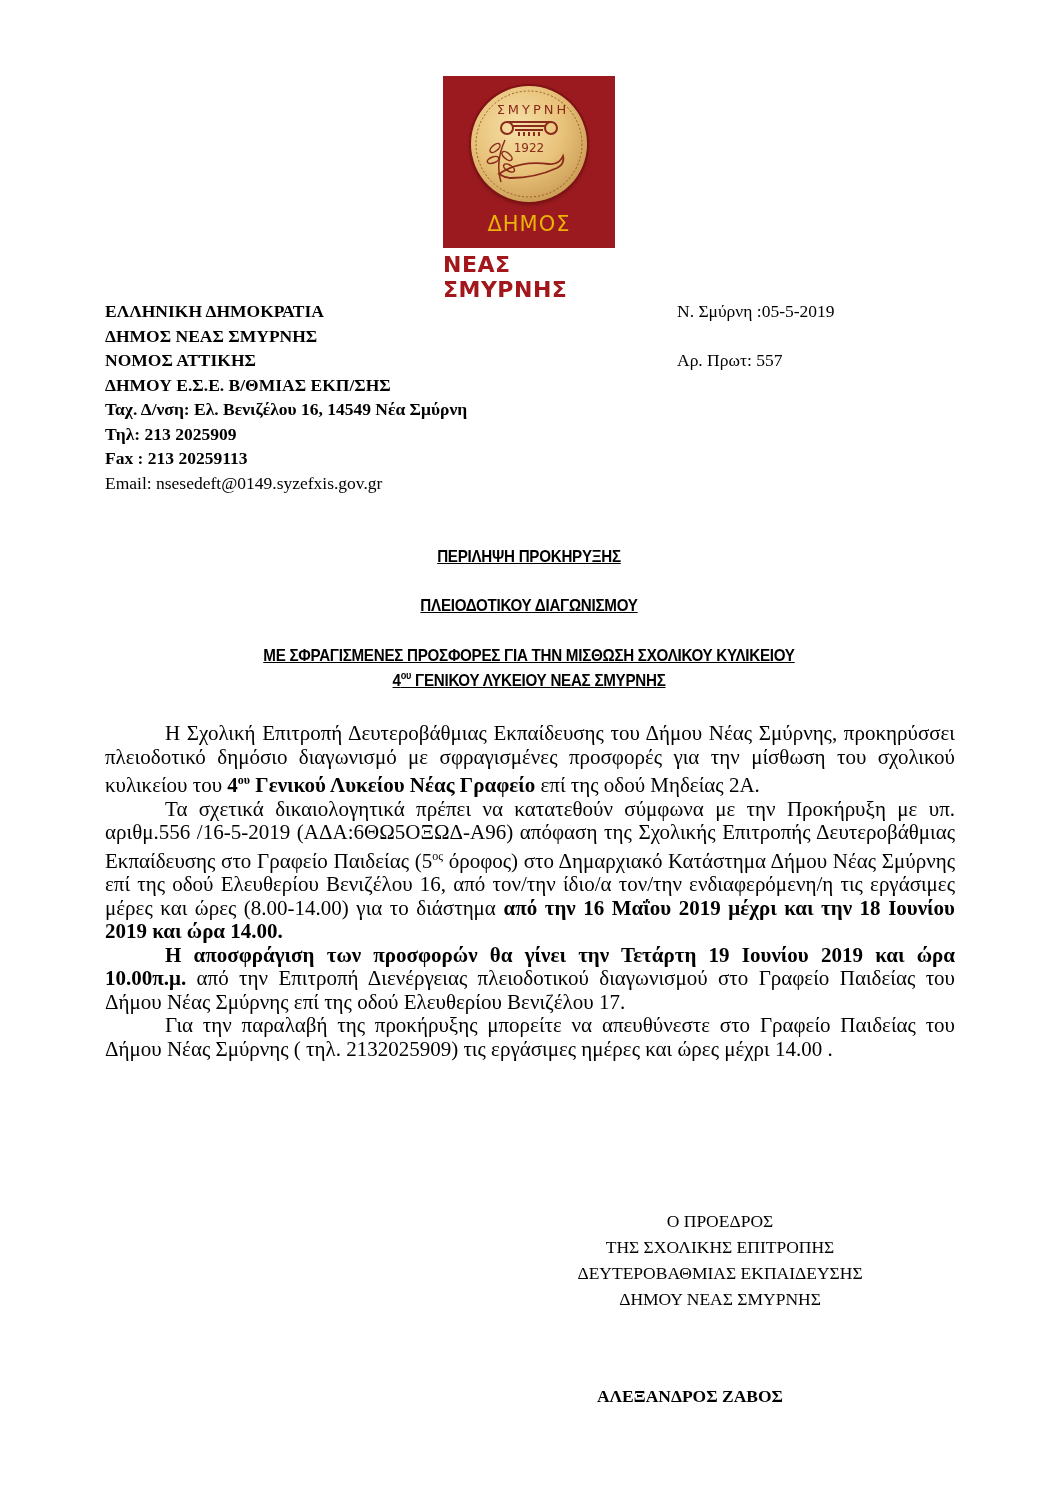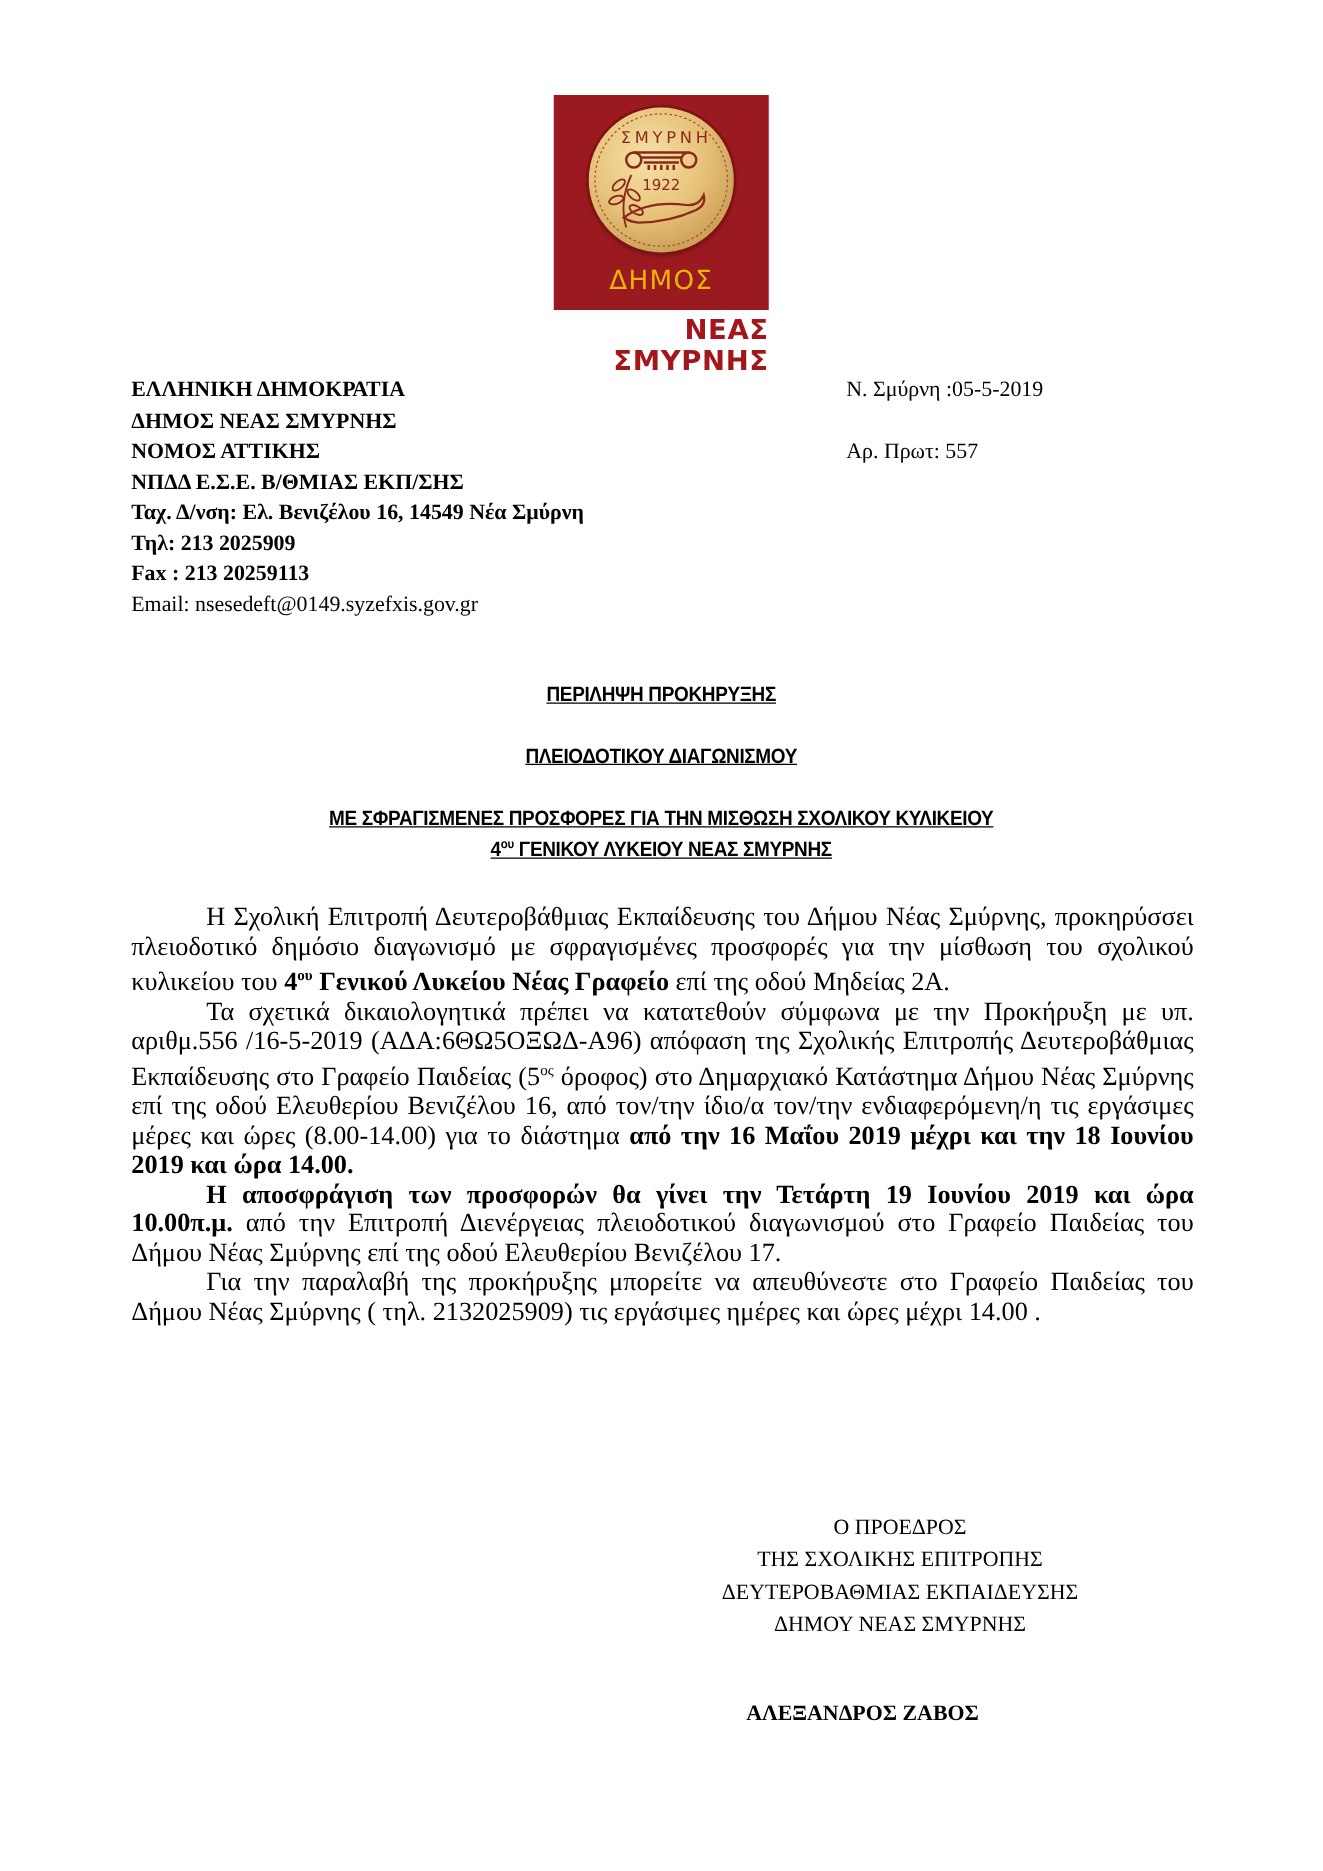--- a/index.html
+++ b/index.html
@@ -8,21 +8,21 @@
     .abs { position: absolute; }
 
     
     #logo-box { left: 443px; top: 76px; width: 172px; height: 172px; background: #9b1a1f; }
     #logo-seal { left: 28px; top: 10px; width: 116px; height: 116px; border-radius: 50%;
       background: radial-gradient(circle at 40% 35%, #f6e1a8 0%, #e8c27a 45%, #c99a52 80%, #a87a3c 100%);
       box-shadow: 0 0 0 2px #7e1214, 0 2px 4px rgba(0,0,0,0.4); }
     #logo-seal svg { position: absolute; left: 0; top: 0; }
     #logo-dimos { left: 0; top: 136px; width: 172px; text-align: center; color: #eab308;
       font-family: "DejaVu Sans", sans-serif; font-size: 21px; letter-spacing: 1px; }
-    #logo-city { left: 443px; top: 252px; width: 172px; text-align: right; color: #a3171c;
+    #logo-city { left: 443px; top: 252px; width: 172px; text-align: left; color: #a3171c;
       font-family: "DejaVu Sans", sans-serif; font-weight: bold; font-size: 22px; letter-spacing: 0.5px; }
 
     
     .hdr { left: 105px; font-size: 17.5px; line-height: 24.5px; }
     .hdr .b { font-weight: bold; }
     
     .hdr-r { font-size: 17.5px; }
 
     
     .title { left: 0; width: 1058px; text-align: center; font-family: "Liberation Sans", "DejaVu Sans", sans-serif;
@@ -32,21 +32,21 @@
 
     
     #body { left: 105px; top: 722px; width: 850px; font-size: 21px; line-height: 23.5px; text-align: justify; }
     #body p { margin: 0; }
     #body .ind { text-indent: 60px; }
     #body b { font-weight: bold; }
     #body sup { font-size: 12px; }
 
     
     .sig { left: 520px; width: 400px; text-align: center; font-size: 17.5px; line-height: 26px; }
-    .sig-name { font-weight: bold; }
+    .sig-name { font-weight: bold; margin-top: 26px; }
   </style>
 </head>
 <body>
 
 <div id="logo-box" class="abs">
   <div id="logo-seal" class="abs">
     <svg width="116" height="116" viewBox="0 0 116 116">
       <circle cx="58" cy="58" r="53" fill="none" stroke="#9b5a2a" stroke-width="1" stroke-dasharray="2 2"></circle>
 
       <g fill="none" stroke="#8a2a1a" stroke-width="2">
@@ -71,21 +71,21 @@
     </svg>
   </div>
   <div id="logo-dimos" class="abs">ΔΗΜΟΣ</div>
 </div>
 <div id="logo-city" class="abs">ΝΕΑΣ ΣΜΥΡΝΗΣ</div>
 
 <div class="abs hdr" style="top:299px;">
   <div class="b">ΕΛΛΗΝΙΚΗ ΔΗΜΟΚΡΑΤΙΑ</div>
   <div class="b">ΔΗΜΟΣ ΝΕΑΣ ΣΜΥΡΝΗΣ</div>
   <div class="b">ΝΟΜΟΣ ΑΤΤΙΚΗΣ</div>
-  <div class="b">ΝΠΔΔ Ε.Σ.Ε. Β/ΘΜΙΑΣ ΕΚΠ/ΣΗΣ</div>
+  <div class="b">ΔΗΜΟΥ Ε.Σ.Ε. Β/ΘΜΙΑΣ ΕΚΠ/ΣΗΣ</div>
   <div class="b">Ταχ. Δ/νση: Ελ. Βενιζέλου 16, 14549 Νέα Σμύρνη</div>
   <div class="b">Τηλ: 213 2025909</div>
   <div class="b">Fax : 213 20259113</div>
   <div>Email: nsesedeft@0149.syzefxis.gov.gr</div>
 </div>
 
 <div class="abs hdr-r" style="left:677px; top:301px;">Ν. Σμύρνη  :05-5-2019</div>
 <div class="abs hdr-r" style="left:677px; top:350px;">Αρ. Πρωτ: 557</div>
 
 <div class="abs title" style="top:547px;">ΠΕΡΙΛΗΨΗ ΠΡΟΚΗΡΥΞΗΣ</div>

